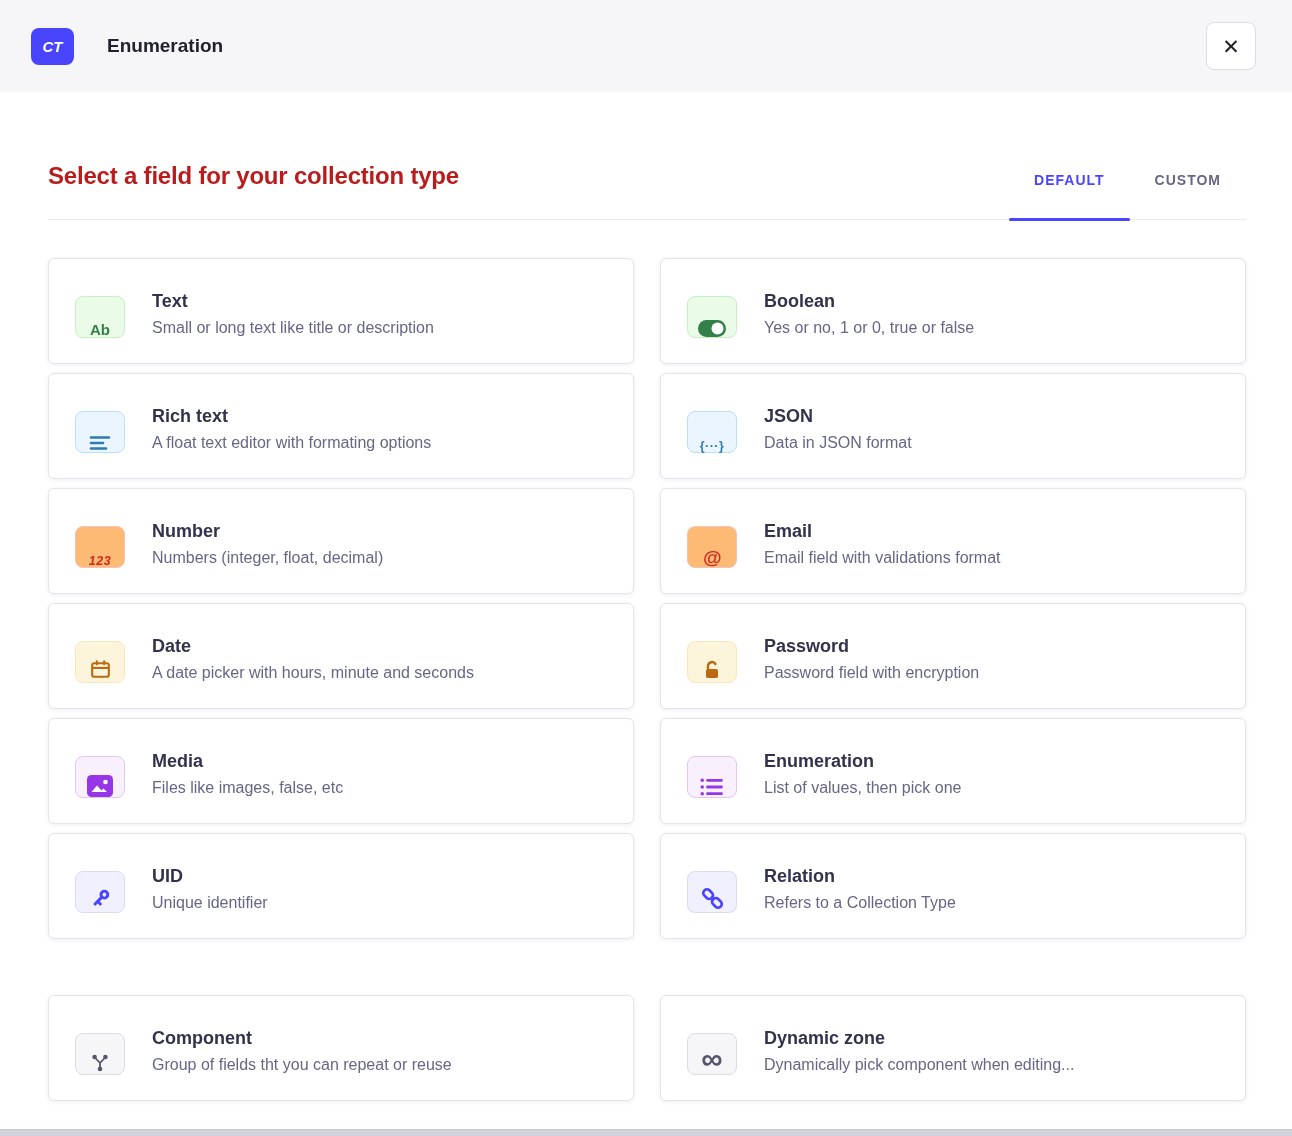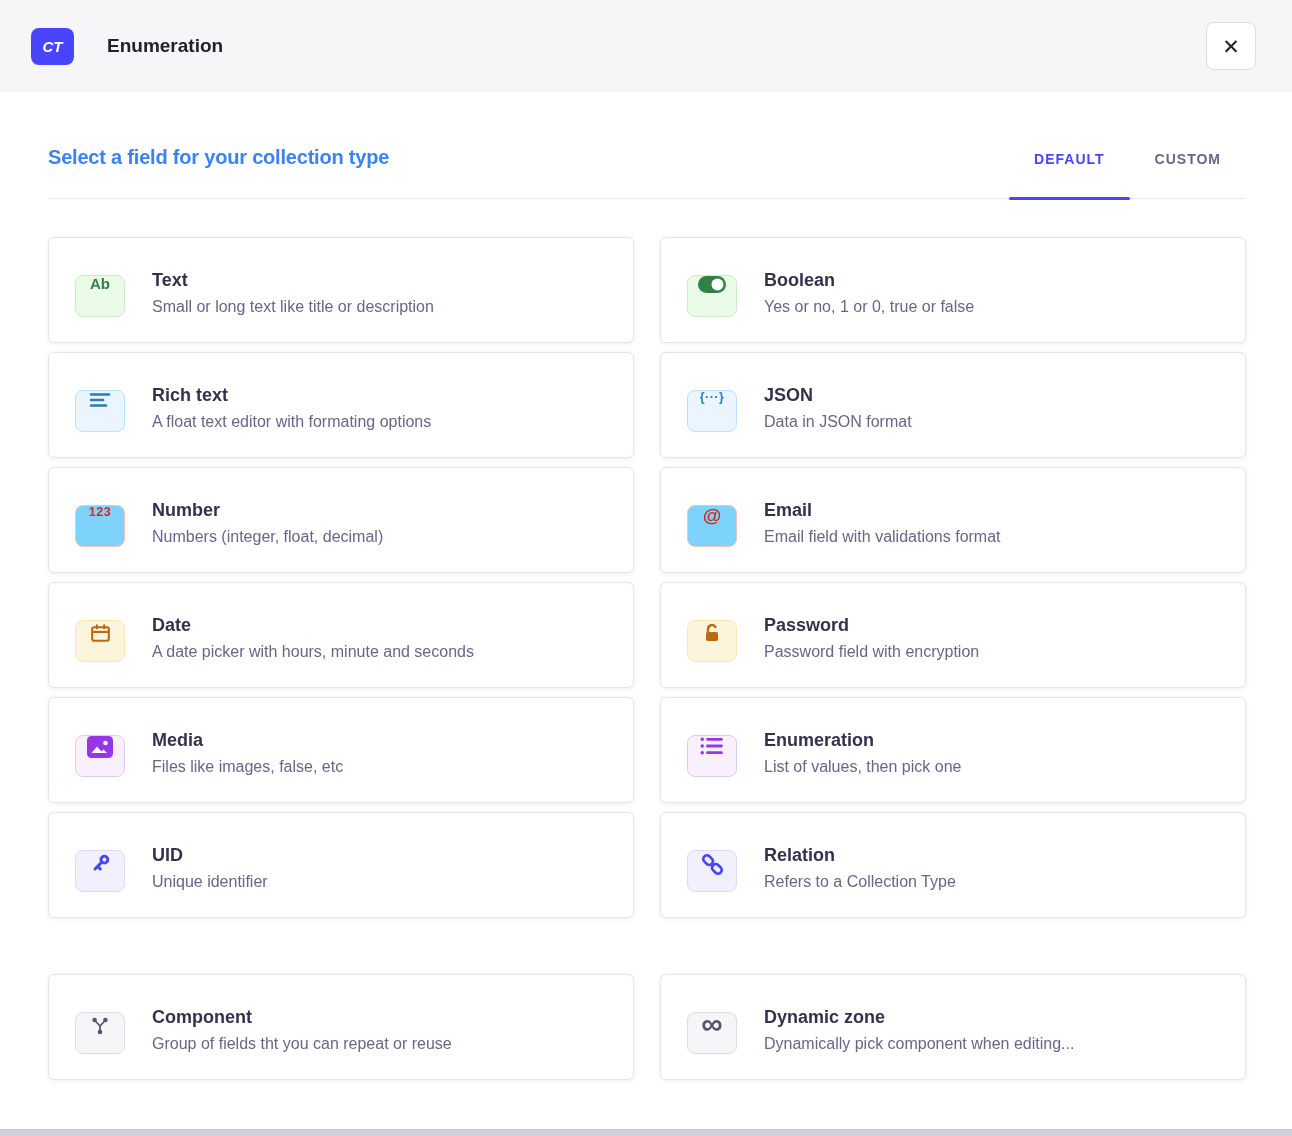--- a/index.html
+++ b/index.html
@@ -24,21 +24,21 @@
     background:#ffffff; border:1px solid #dcdce4; cursor:pointer;
     display:flex; align-items:center; justify-content:center;
     font-size:21px; color:#21222c; line-height:1;
   }
   
   .content { padding:0 46px 0 48px; }
   .title-row {
     margin-top:54px; display:flex; justify-content:space-between; align-items:flex-end;
     border-bottom:1px solid #eaeaef;
   }
-  .page-title { font-size:20px; font-weight:bold; color:#3b82f6; letter-spacing:-0.2px; padding-bottom:29px; }
+  .page-title { font-size:24px; font-weight:bold; color:#b91c1c; letter-spacing:-0.2px; padding-bottom:29px;margin-top:16px; }
   .tabs { display:flex; }
   .tab {
     background:none; border:none; cursor:pointer; position:relative;
     font-family:inherit; font-size:14px; font-weight:bold; letter-spacing:1px;
     color:#666687; padding:0 25px 31px 25px;
   }
   .tab.active { color:#4945ff; }
   .tab.active::after {
     content:""; position:absolute; left:0; right:0; bottom:-2px; height:3px;
     background:#4945ff; border-radius:2px;
@@ -49,25 +49,25 @@
     display:grid; grid-template-columns:1fr 1fr; column-gap:26px; row-gap:9px;
   }
   .cards-grid.bottom-group { margin-top:56px; }
   .card {
     height:106px; background:#fff; border:1px solid #e4e4ec; border-radius:6px;
     box-shadow:0 1px 4px rgba(33,33,82,0.08);
     display:flex; align-items:center; padding:0 20px 0 26px; cursor:pointer; text-align:left;
   }
   .iconbox {
     width:50px; height:42px; border-radius:8px; border:1px solid;
-    display:flex; align-items:flex-start; justify-content:center; flex:none;margin-top:12px;
+    display:flex; align-items:flex-end; justify-content:center; flex:none;margin-top:12px;
   }
   .c-green  { background:#eafbe7; border-color:#c6f0c2; color:#328048; }
   .c-blue   { background:#eaf5ff; border-color:#b8e1ff; color:#2d7bb1; }
-  .c-red    { background:#7dd3fc; border-color:#f5c2ba; color:#d02b20; }
+  .c-red    { background:#fdba74; border-color:#f5c2ba; color:#d02b20;font-style:italic; }
   .c-orange { background:#fdf4dc; border-color:#fae7b9; color:#bc6a12; }
   .c-purple { background:#f8f0fd; border-color:#e3c7f5; color:#9736e8; }
   .c-indigo { background:#f0f0ff; border-color:#d9d8ff; color:#4945ff; }
   .c-neutral{ background:#f6f6f9; border-color:#dcdce4; color:#55556e; }
   .glyph     { font-weight:bold; font-size:15px; line-height:1; }
   .glyph-sm  { font-size:12.5px; letter-spacing:0.5px; }
   .glyph-at  { font-size:19px; }
   .glyph-inf { font-size:30px; font-weight:600; margin-top:-4px; }
   .cardtext { margin-left:27px;margin-top:6px; }
   .card-title { font-size:18px; font-weight:bold; color:#32324d; }

